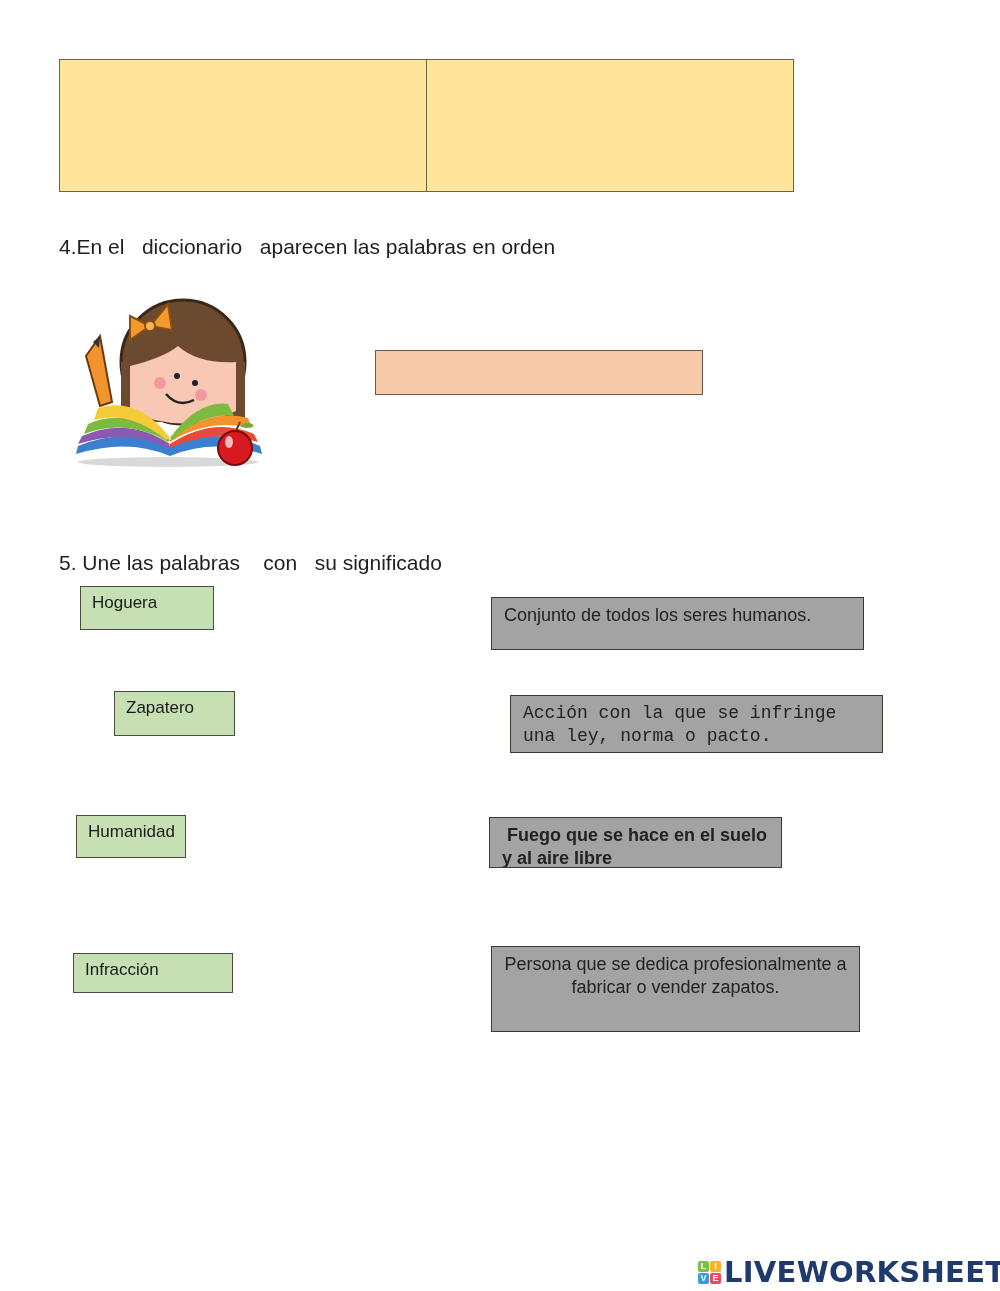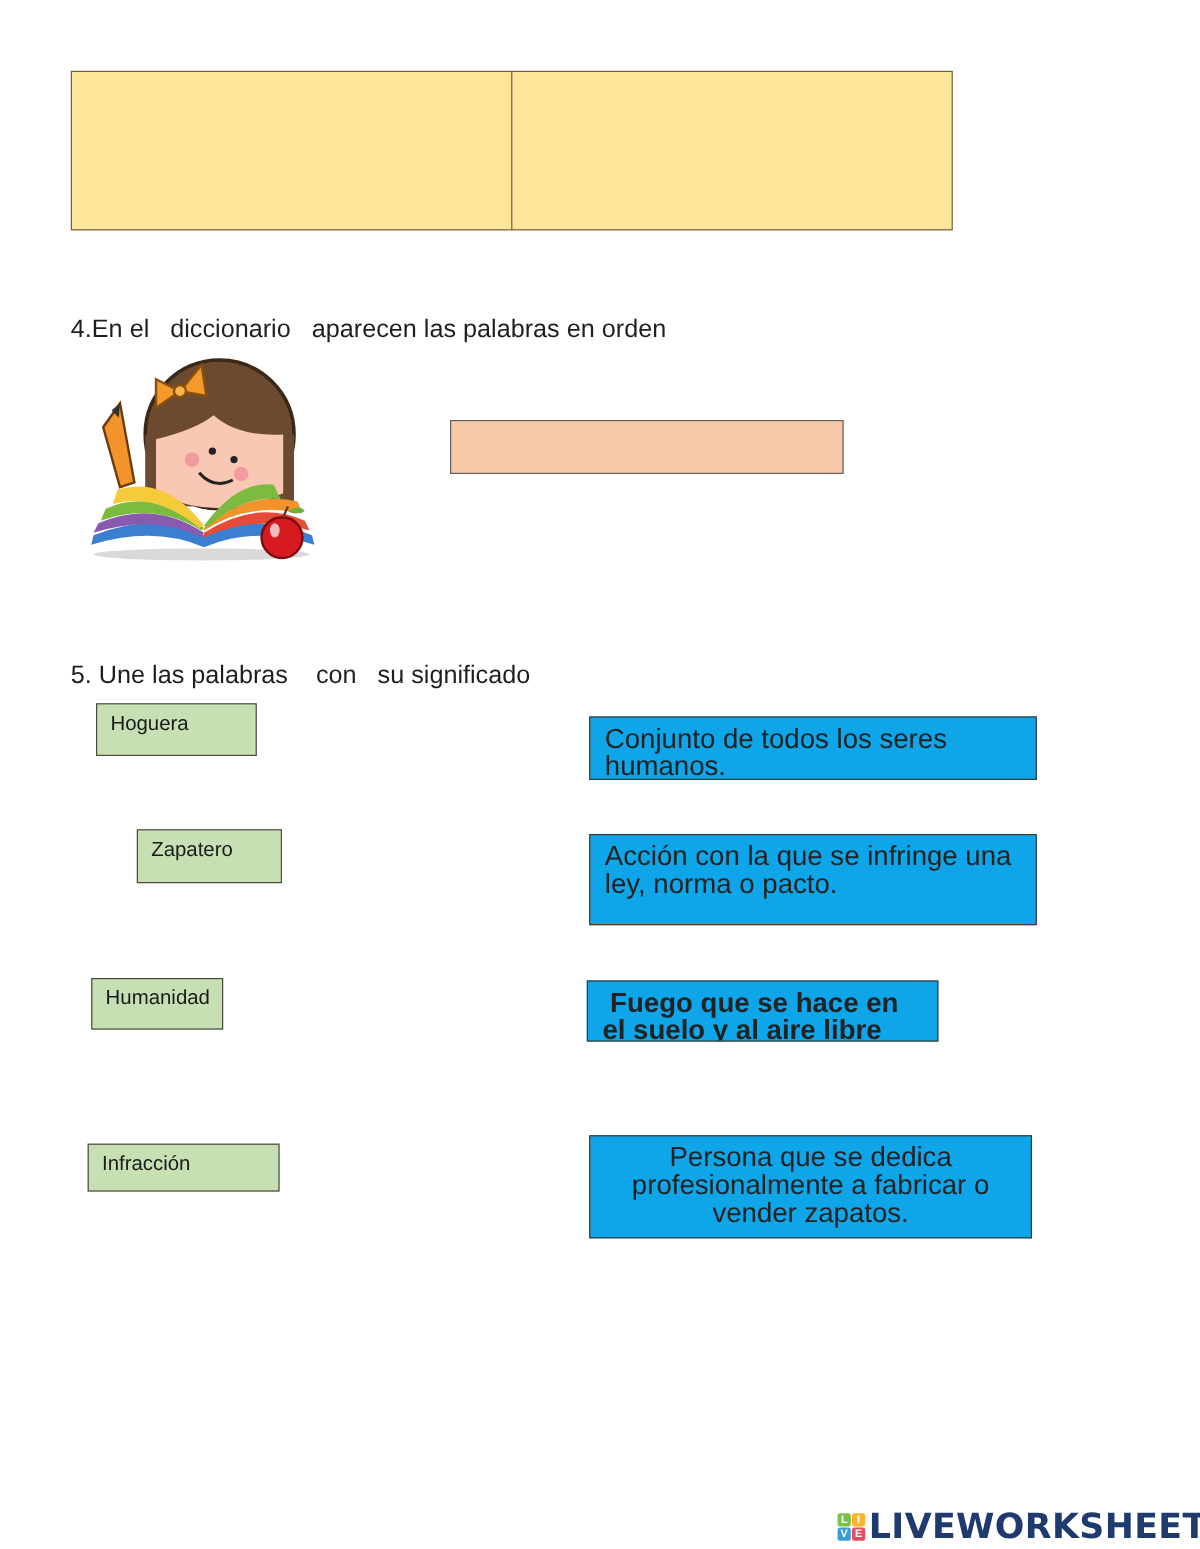--- a/index.html
+++ b/index.html
@@ -11,36 +11,36 @@
   }
   .abs { position: absolute; box-sizing: border-box; }
   .top-cell { background: #fee599; border: 1px solid #6b6348; }
   .question { font-size: 21px; color: #1e1e1e; white-space: pre; line-height: 1; }
   .answer-box { background: #f6c9a9; border: 1px solid #6b5a52; cursor: text; }
   .word-box {
     background: #c6e0b4; border: 1px solid #4b4b40;
     font-size: 17px; color: #1a1a1a; padding: 6px 0 0 11px; cursor: pointer;
   }
   .def-box {
-    background: #0ea5e9; border: 1px solid #3c3a2f;
-    font-size: 23px; color: #222; padding: 6px 12px 0 12px; line-height: 23px;
+    background: #a3a3a3; border: 1px solid #3c3a2f;
+    font-size: 18px; color: #222; padding: 6px 12px 0 12px; line-height: 23px;
     overflow: hidden; cursor: pointer;
   }
   .logo { display: flex; align-items: center; }
   .logo-tiles { display: grid; grid-template-columns: 11px 11px; grid-template-rows: 11px 11px; gap: 1px; margin-right: 3px; }
   .logo-tiles span { font-size: 9px; font-weight: bold; color: #fff; text-align: center; line-height: 11px; border-radius: 2px; }
   .logo-text { font-size: 29px; font-weight: bold; color: #1f3a6e; letter-spacing: 0.3px; font-family: "DejaVu Sans", sans-serif; }
 </style>
 </head>
 <body>
 
 <div class="abs top-cell" style="left:59px; top:59px; width:368px; height:133px;"></div>
 <div class="abs top-cell" style="left:426px; top:59px; width:368px; height:133px;"></div>
 
-<div class="abs question" style="left:59px; top:236px;margin-top:28px;">4.En el   diccionario   aparecen las palabras en orden</div>
+<div class="abs question" style="left:59px; top:236px;">4.En el   diccionario   aparecen las palabras en orden</div>
 
 <div class="abs" style="left:68px; top:296px; width:200px; height:176px;">
   <svg width="200" height="176" viewBox="0 0 200 176">
 
     <ellipse cx="115" cy="66" rx="62" ry="62" fill="#6b4a2f" stroke="#3a2818" stroke-width="3"></ellipse>
     <rect x="53" y="66" width="124" height="60" fill="#6b4a2f"></rect>
 
     <path d="M62 70 Q95 62 110 50 Q130 68 168 66 L168 115 Q115 140 62 115 Z" fill="#f8c8b4"></path>
 
     <path d="M62 20 L82 30 L62 44 Z" fill="#f39a2a" stroke="#8a4e12" stroke-width="2"></path>
@@ -76,21 +76,21 @@
 <div class="abs answer-box" style="left:375px; top:350px; width:328px; height:45px;"></div>
 
 <div class="abs question" style="left:59px; top:552px;">5. Une las palabras    con   su significado</div>
 
 <div class="abs word-box" style="left:80px; top:586px; width:134px; height:44px;">Hoguera</div>
 <div class="abs word-box" style="left:78px; top:691px; width:121px; height:45px;margin-left:36px;">Zapatero</div>
 <div class="abs word-box" style="left:76px; top:815px; width:110px; height:43px;">Humanidad</div>
 <div class="abs word-box" style="left:73px; top:953px; width:160px; height:40px;">Infracción</div>
 
 <div class="abs def-box" style="left:491px; top:597px; width:373px; height:53px;">Conjunto de todos los seres humanos.</div>
-<div class="abs def-box" style="left:491px; top:695px; width:373px; height:76px;">Acción con la que se infringe una ley, norma o pacto.</div>
+<div class="abs def-box" style="left:510px; top:695px; width:373px; height:58px;font-family:Liberation Mono, monospace;">Acción con la que se infringe una ley, norma o pacto.</div>
 <div class="abs def-box" style="left:489px; top:817px; width:293px; height:51px; padding-top:6px; padding-left:12px; white-space:pre-wrap;font-weight:bold;"> Fuego que se hace en el suelo y al aire libre</div>
 <div class="abs def-box" style="left:491px; top:946px; width:369px; height:86px;text-align:center;">Persona que se dedica profesionalmente a fabricar o vender zapatos.</div>
 
 <div class="abs logo" style="left:698px; top:1255px;">
   <div class="logo-tiles">
     <span style="background:#7cc04a;">L</span>
     <span style="background:#f7b32b;">I</span>
     <span style="background:#3a9bd9;">V</span>
     <span style="background:#e84a5f;">E</span>
   </div>

